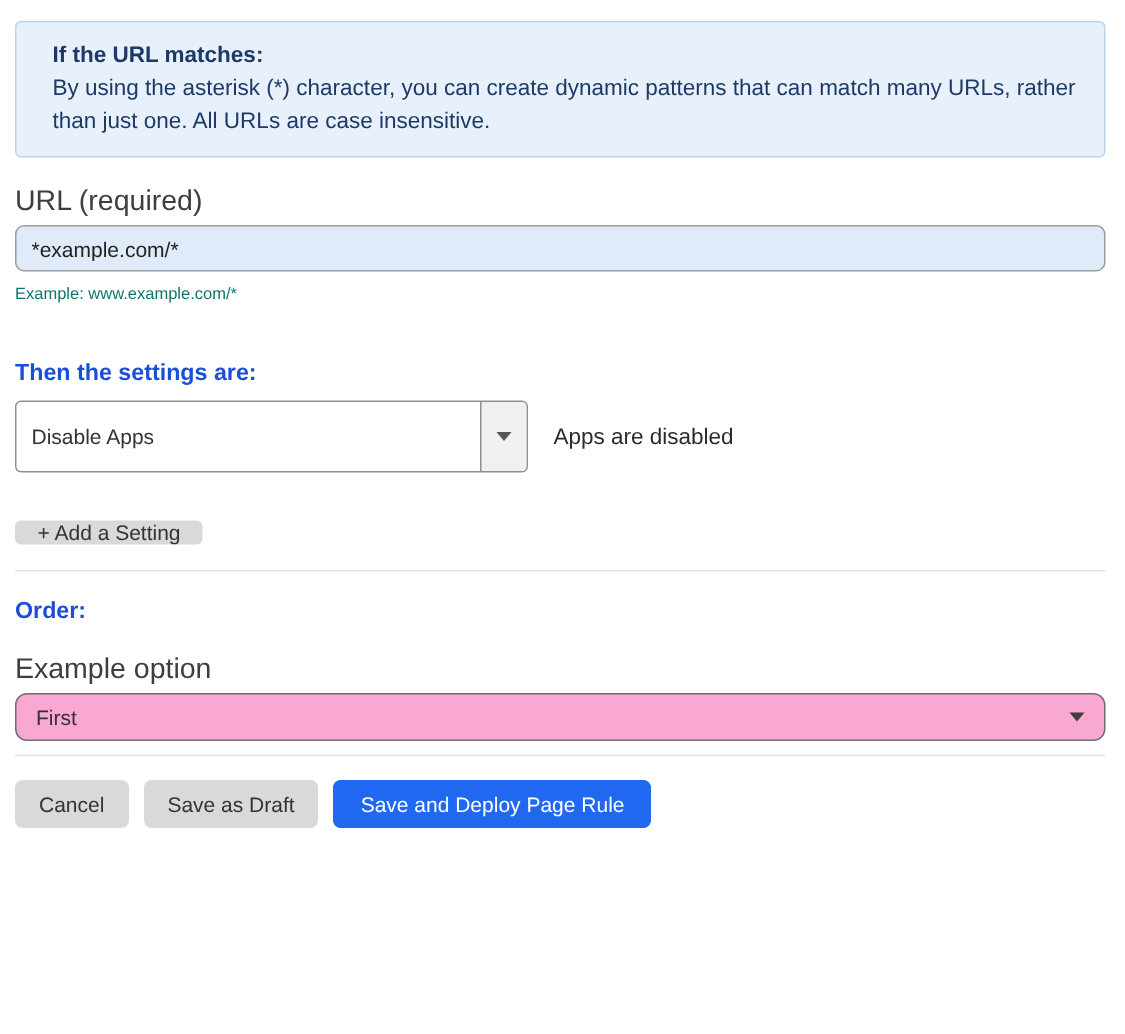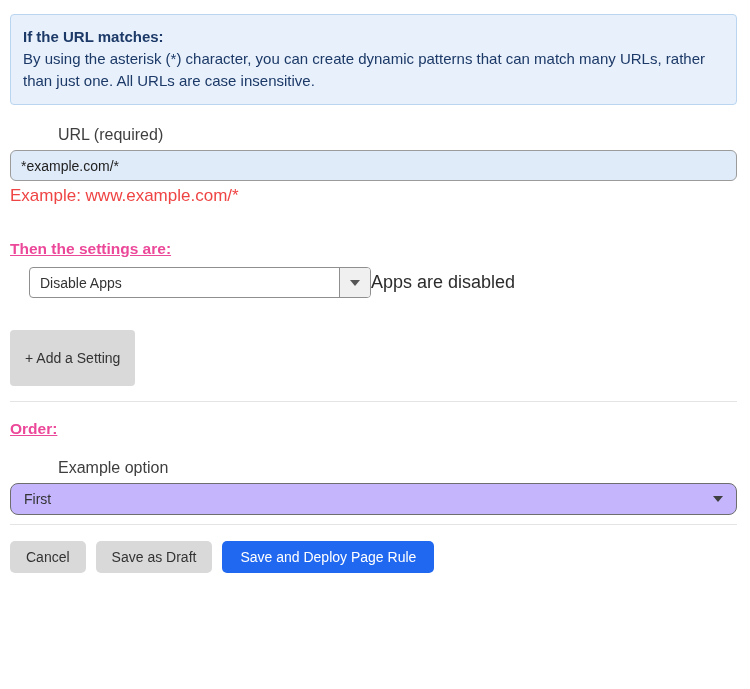--- a/index.html
+++ b/index.html
@@ -14,83 +14,83 @@
   .page-title {
     font-size: 19px; font-weight: bold; color: #2e2e2e;
     margin: 12px 0 0 0; line-height: 23px;
   }
 
   .info-box {
     margin-top: 14px;
     background: #e8f1fb;
     border: 1px solid #b9d5f0;
     border-radius: 4px;
-    padding: 11px 16px 12px 12px;
+    padding: 11px 16px 12px 24px;
     font-size: 15px; line-height: 22px; color: #1c3968;
   }
   .info-box .info-heading { font-weight: bold; }
   .info-box a.info-link { color: #2c67cf; text-decoration: underline; cursor: pointer; }
 
-  .field-label { margin-top: 22px; font-size: 16px; color: #3e3e3e; line-height: 16px; margin-left: 48px; }
+  .field-label { margin-top: 22px; font-size: 19px; color: #3e3e3e; line-height: 16px; }
 
   .url-input {
     display: block; width: 100%; height: 31px; margin-top: 7px;
     background: #e0ebfa;
     border: 1px solid #9b9b9b; border-radius: 6px;
     padding: 0 10px; font-size: 14px; color: #222;
     font-family: "Liberation Sans", sans-serif; outline: none;
   }
-  .helper-text { margin-top: 7px; font-size: 17px; color: #ef4444; line-height: 16px; }
+  .helper-text { margin-top: 7px; font-size: 11px; color: #0f766e; line-height: 16px; }
 
   .section-heading {
     margin-top: 36px; font-size: 15.5px; font-weight: bold;
-    color: #ec4899; line-height: 18px; text-decoration: underline;
+    color: #1d4ed8; line-height: 18px;
   }
 
   .setting-row { display: flex; align-items: center; margin-top: 9px; }
   .setting-select {
-    width: 342px; height: 31px;
+    width: 342px; height: 48px;
     border: 1px solid #8f8f8f; border-radius: 4px;
     background: #ffffff; display: flex; align-items: stretch;
-    cursor: pointer; overflow: hidden; margin-left: 19px;
+    cursor: pointer; overflow: hidden;
   }
   .setting-select .select-value {
     flex: 1; display: flex; align-items: center;
     padding-left: 10px; font-size: 14px; color: #333;
   }
   .setting-select .arrow-box {
     width: 31px; background: #f0f0f0;
     border-left: 1px solid #8f8f8f;
     display: flex; align-items: center; justify-content: center;
   }
   .tri-down {
     width: 0; height: 0;
     border-left: 5px solid transparent;
     border-right: 5px solid transparent;
     border-top: 6px solid #555;
   }
-  .status-text { font-size: 18px; color: #2c2c2c; }
+  .status-text { margin-left: 17px; font-size: 15px; color: #2c2c2c; }
 
   .add-setting-btn {
     margin-top: 32px;
     display: inline-block;
     background: #d9d9d9; border: none; border-radius: 4px;
-    padding: 20px 15px; font-size: 14px; color: #333;
+    padding: 0 15px; font-size: 14px; color: #333;
     font-family: "Liberation Sans", sans-serif; cursor: pointer;
     line-height: 16px;
   }
 
   .divider { border: none; border-top: 1px solid #e4e4e4; margin: 15px 0 0 0; }
 
   .order-heading { margin-top: 18px; }
 
   .order-select {
     margin-top: 7px; width: 100%; height: 32px;
     border: 1px solid #6e6e6e; border-radius: 8px;
-    background: #c4b5fd; display: flex; align-items: center;
+    background: #f9a8d4; display: flex; align-items: center;
     justify-content: space-between; padding: 0 13px;
     font-size: 14px; color: #333; cursor: pointer;
   }
   .order-select .tri-down { border-top-color: #3f3f3f; }
   .order-helper { margin-top: 6px; font-size: 14px; line-height: 21px; color: #393939; }
 
   .footer-divider { margin-top: 9px; }
   .footer { display: flex; align-items: center; gap: 10px; margin-top: 16px; }
   .btn {
     border: none; border-radius: 5px; height: 32px;

